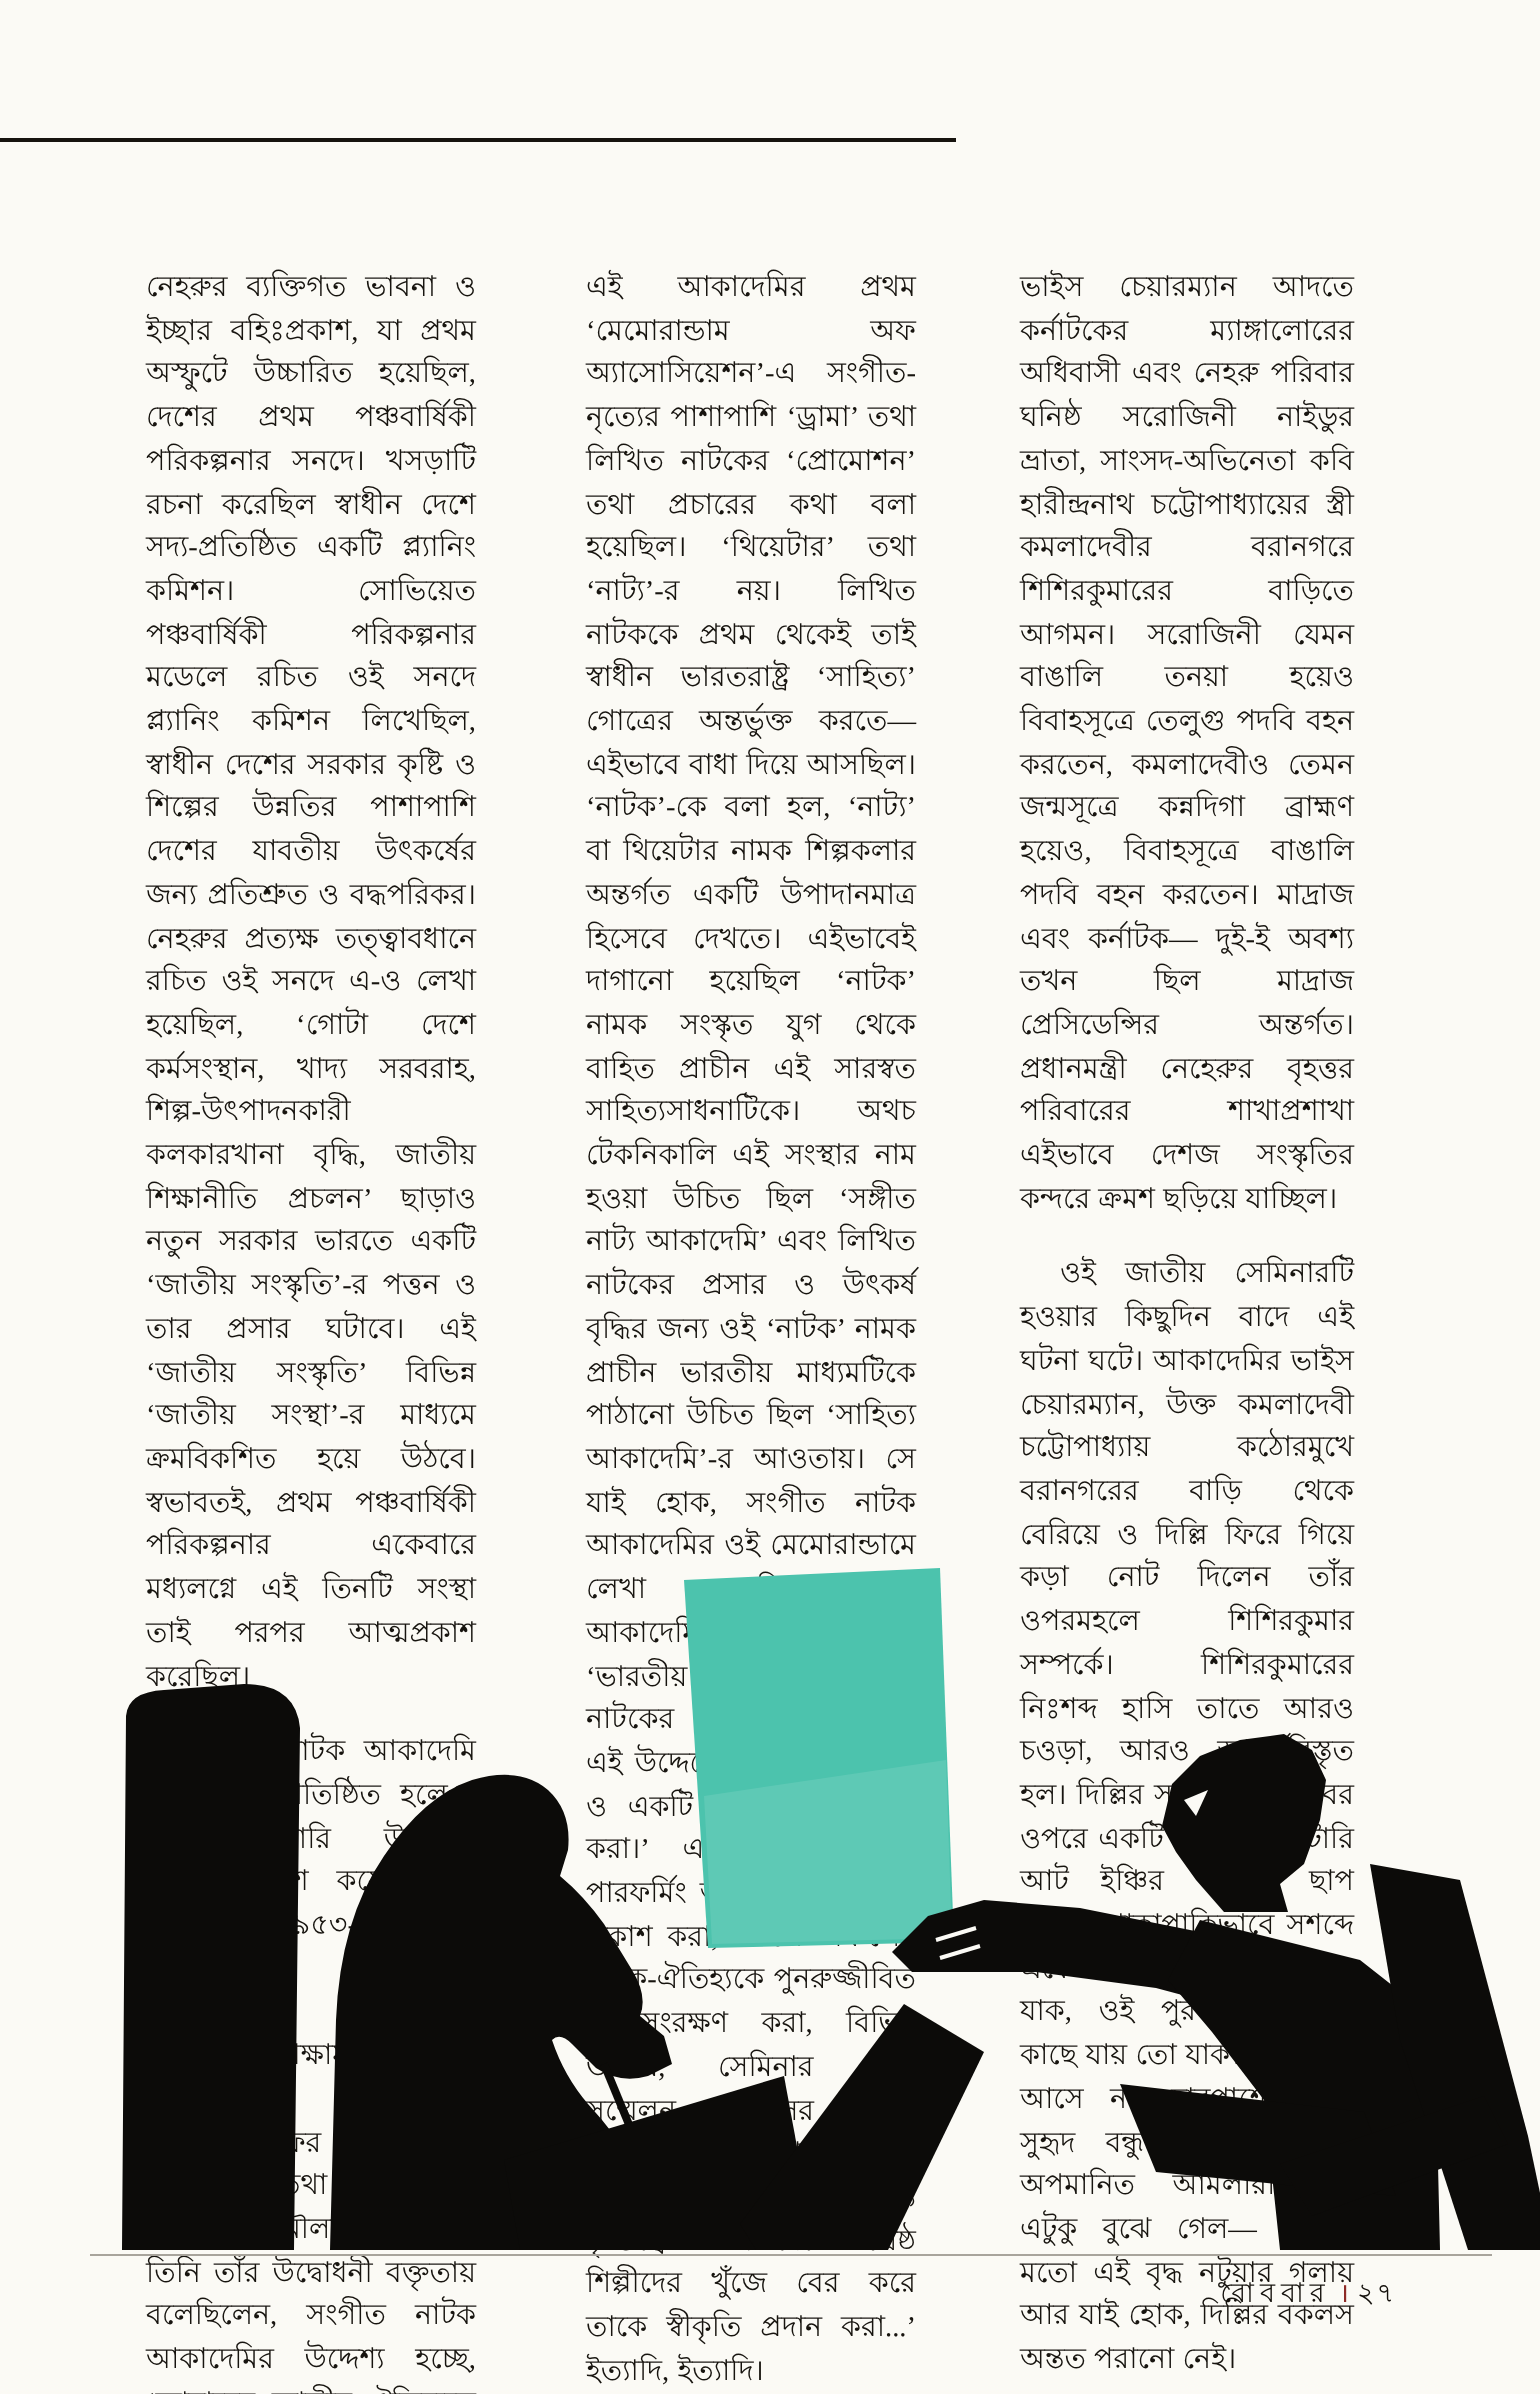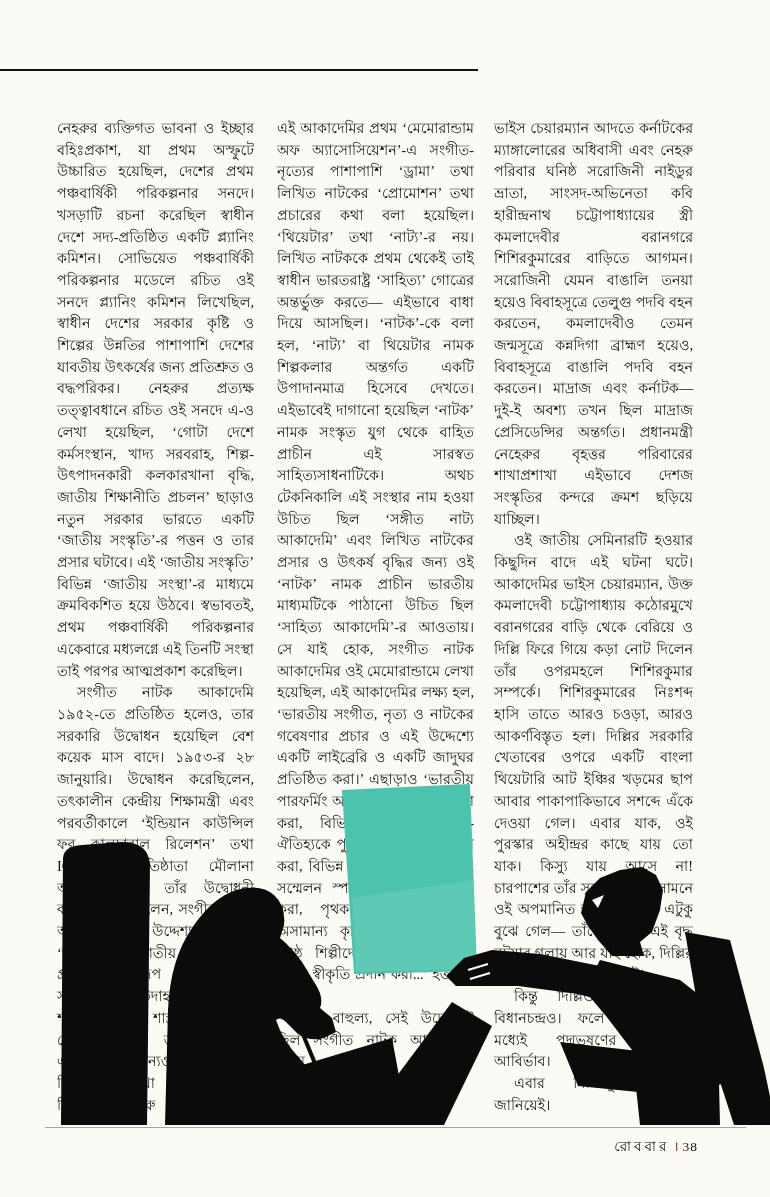--- a/index.html
+++ b/index.html
@@ -4,21 +4,21 @@
 <style>
   html,body{margin:0;padding:0;background:#e8e6e0;}
   .page{
     position:relative;width:770px;height:1197px;margin:0 auto;
     background:#fbfaf5;overflow:hidden;
     font-family:"Liberation Serif","DejaVu Sans",serif;color:#17140f;
   }
   .top-rule{position:absolute;left:0;top:69px;width:478px;height:2px;background:#16130e;}
   .col{position:absolute;top:118px;font-size:14.3px;line-height:21.7px;
        text-align:justify;word-spacing:0.5px;}
-  .col p{margin:0;padding:0;}
+  .col p{margin:16px;padding:0;}
   .col p.ind{text-indent:20px;}
   .col1{left:57px;width:197px;}
   .col2{left:277px;width:197px;}
   .col3{left:494px;width:199px;}
   .credit{margin-top:14px;font-weight:bold;text-align:center;
           font-size:14.3px;line-height:22.5px;}
   .illus{position:absolute;left:40px;top:780px;width:730px;height:350px;}
   .foot-rule{position:absolute;left:45px;top:1127px;width:701px;height:1px;background:#a8a49c;}
   .footer{position:absolute;top:1136px;right:72px;font-size:13.5px;color:#14110c;
           white-space:nowrap;}
@@ -72,16 +72,16 @@
     <line x1="430" y1="199" x2="450" y2="193" stroke="#fbfaf5" stroke-width="2"></line>
     <polygon fill="#0c0b09" points="560,180 640,200 668,222 678,260 680,345 600,345 592,270 566,236 544,210"></polygon>
     <polygon fill="#0c0b09" points="520,262 642,276 658,318 538,306"></polygon>
     <polygon fill="#0c0b09" points="645,152 690,160 724,288 736,345 694,345 660,240"></polygon>
     <polygon fill="#0c0b09" points="600,302 702,268 714,292 616,328"></polygon>
   </svg>
 
   <div class="foot-rule"></div>
 
   <div class="footer">
-    <span class="name">রোববার</span><span class="sep">।</span><span class="num">38</span>
+    <span class="name">রোববার</span><span class="sep">।</span><span class="num">২৭</span>
   </div>
 
 </div>
 
 </body></html>

